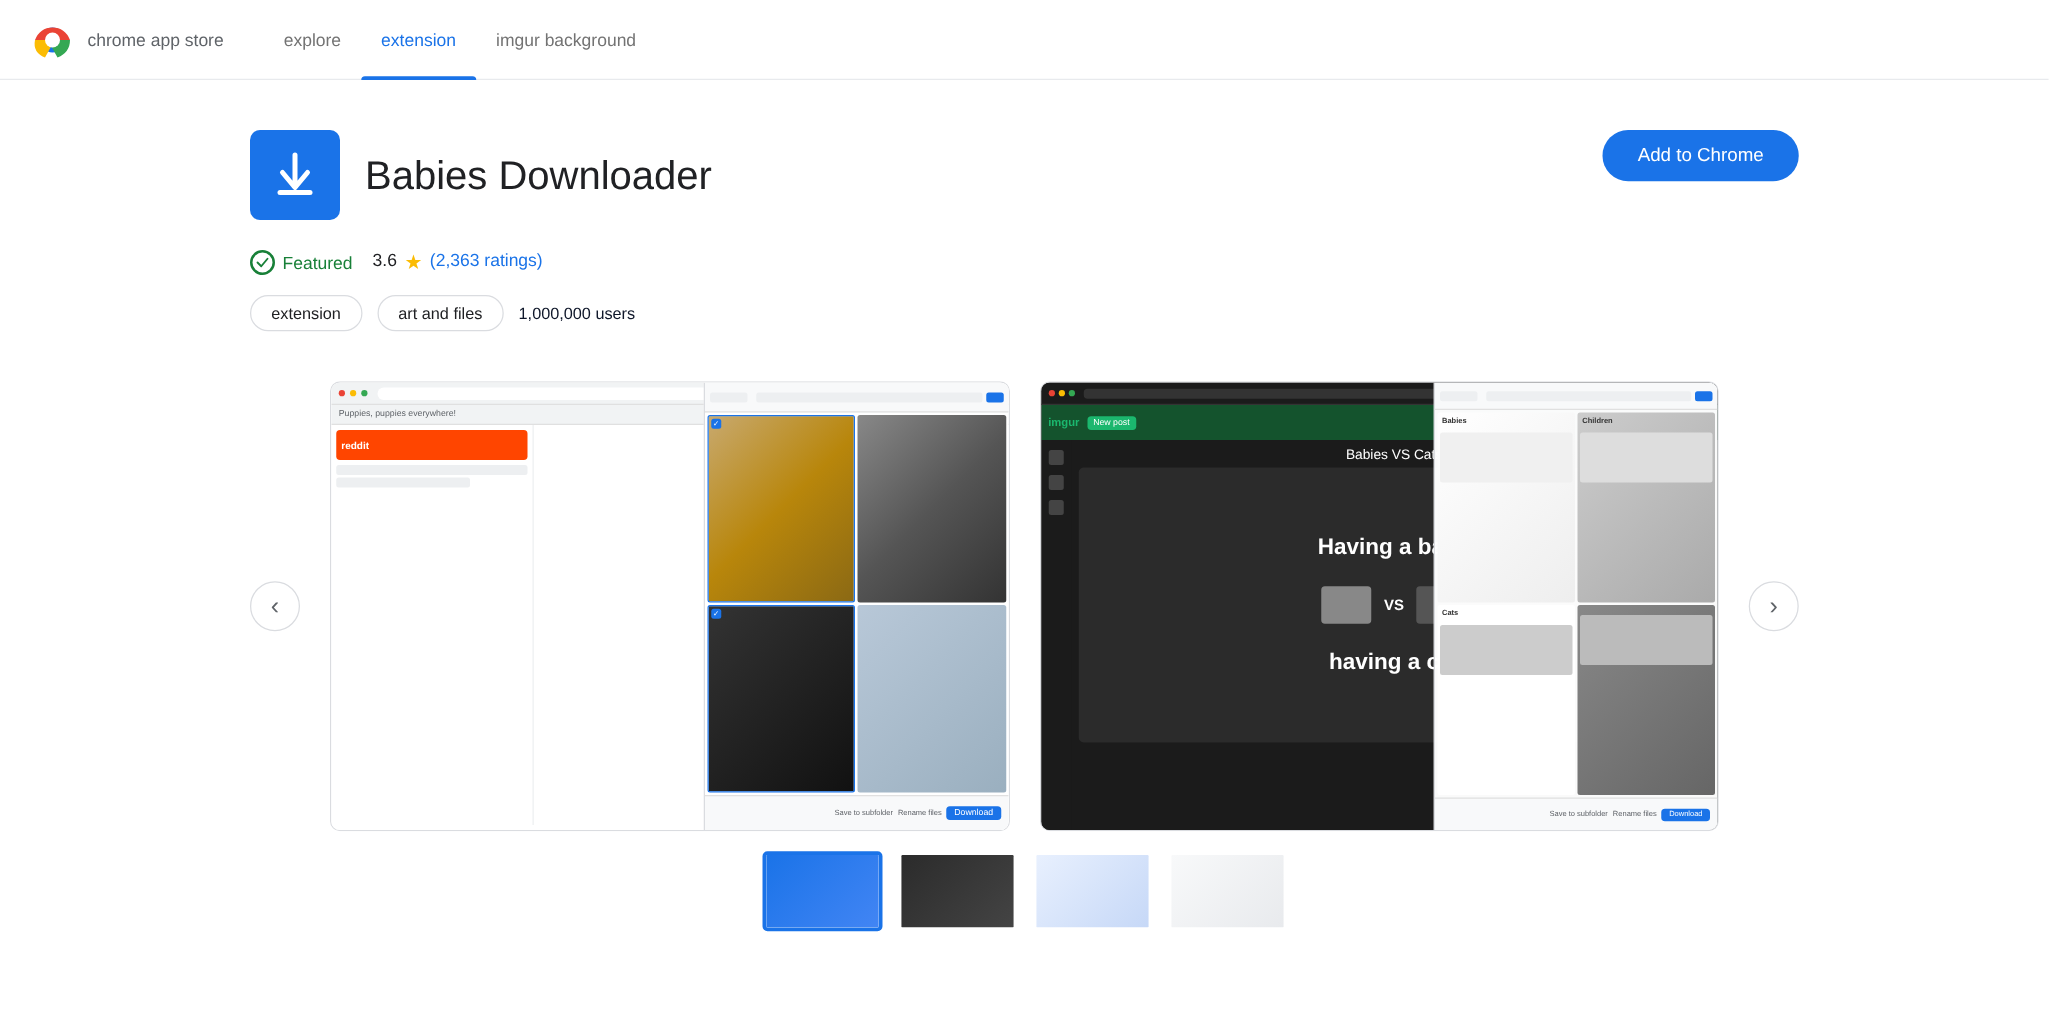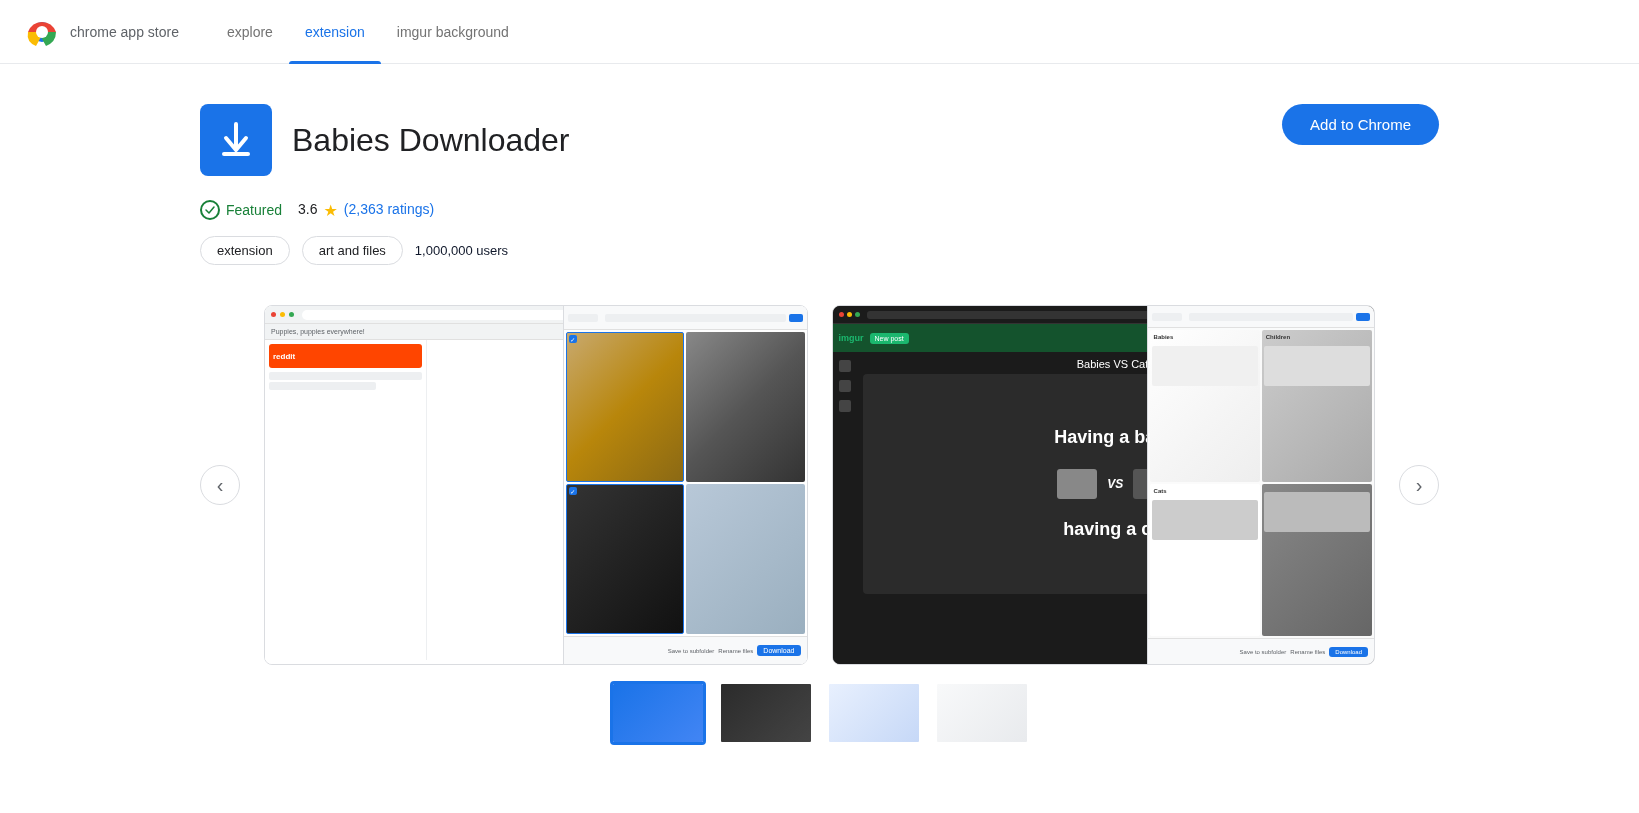--- a/index.html
+++ b/index.html
@@ -632,21 +632,21 @@
 
                 <div style="position:absolute;left:0;top:46px;bottom:0;width:24px;background:#1b1b1b;display:flex;flex-direction:column;align-items:center;padding-top:8px;gap:8px;">
                   <div style="width:12px;height:12px;background:#444;border-radius:2px;"></div>
                   <div style="width:12px;height:12px;background:#444;border-radius:2px;"></div>
                   <div style="width:12px;height:12px;background:#444;border-radius:2px;"></div>
                 </div>
                 <div style="margin-left:24px;">
                   <div class="imgur-title">Babies VS Cats</div>
                   <div class="imgur-meme-area">
                     <div style="flex:1;text-align:center;">
-                      <div style="color:#fff;font-size:18px;font-weight:900;line-height:1.2;">Having a baby<br><div class="cat-img-area" style="justify-content:center;margin:20px 0;font-style:italic;">
+                      <div style="color:#fff;font-size:18px;font-weight:900;line-height:1.2;">Having a baby<br><div class="cat-img-area" style="justify-content:center;margin:20px 0;">
                             <div style="width:40px;height:30px;background:#888;border-radius:3px;"></div>
                             <span style="color:#fff;font-size:12px;margin:0 4px;">VS</span>
                             <div style="width:40px;height:30px;background:#555;border-radius:3px;"></div>
                           </div>having a cat</div>
                     </div>
                   </div>
                 </div>
               </div>
 
               <div class="imgur-panel">

